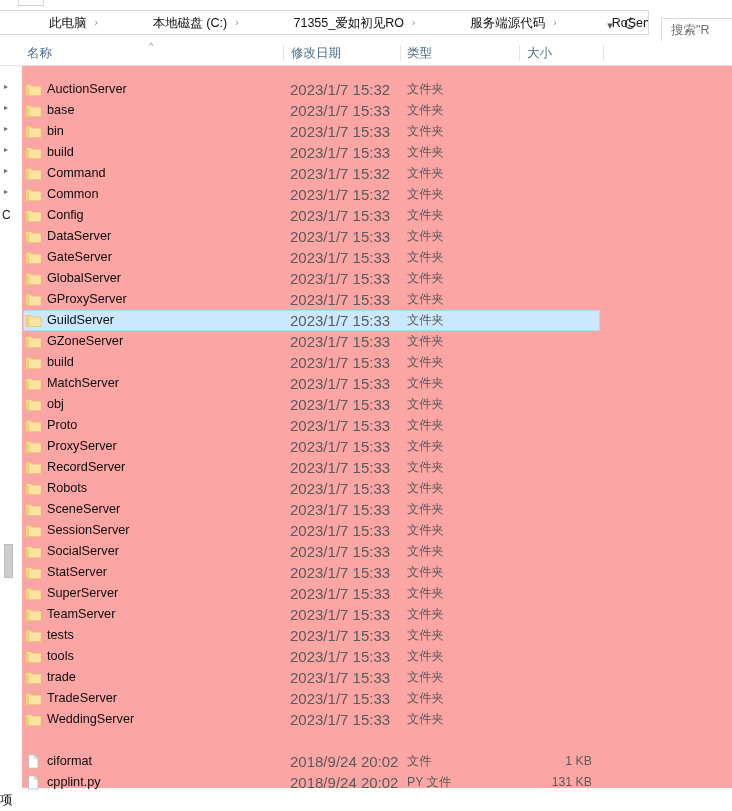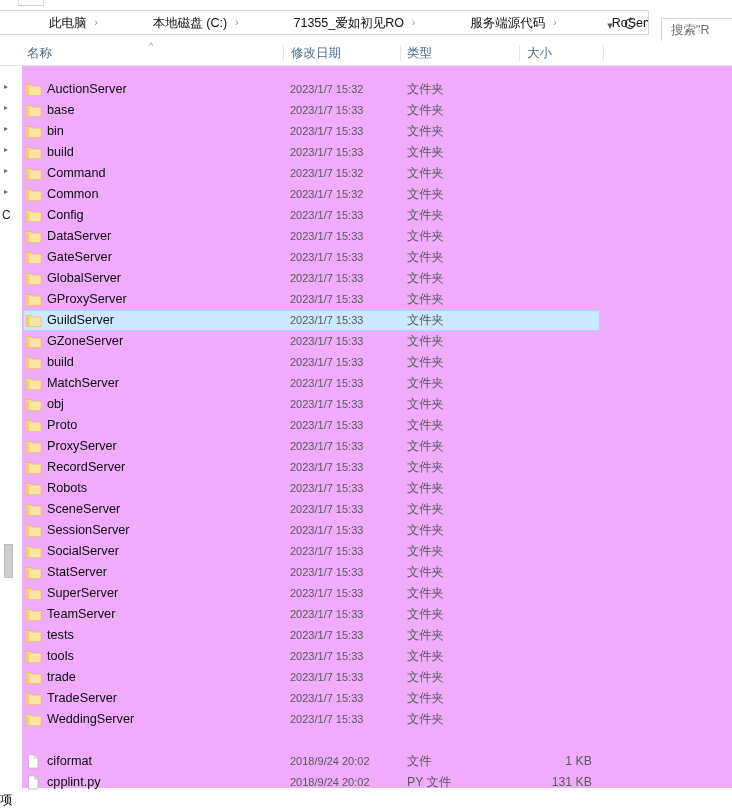--- a/index.html
+++ b/index.html
@@ -175,21 +175,21 @@
     background: #cdcdcd;
     border: 1px solid #bdbdbd;
     box-sizing: border-box;
   }
 
   
   .filelist {
     position: absolute;
     left: 22px; top: 66px;
     width: 710px; height: 722px;
-    background: #f0abfc;
+    background: #fca5a5;
   }
   .row {
     position: absolute;
     left: 0;
     width: 710px;
     height: 21px;
   }
   .row.selected .row-bg {
     position: absolute;
     left: 1px; top: 0;
@@ -210,21 +210,21 @@
     line-height: 21px;
     font-size: 12.7px;
     color: #0d0d0d;
     white-space: nowrap;
   }
   .date {
     position: absolute;
     left: 268px; top: 0;
     height: 21px;
     line-height: 21px;
-    font-size: 11px;
+    font-size: 15px;
     color: #5a5a5a;
     white-space: nowrap;
   }
   .type {
     position: absolute;
     left: 385px; top: 0;
     height: 21px;
     line-height: 21px;
     font-size: 12.3px;
     color: #5a5a5a;

